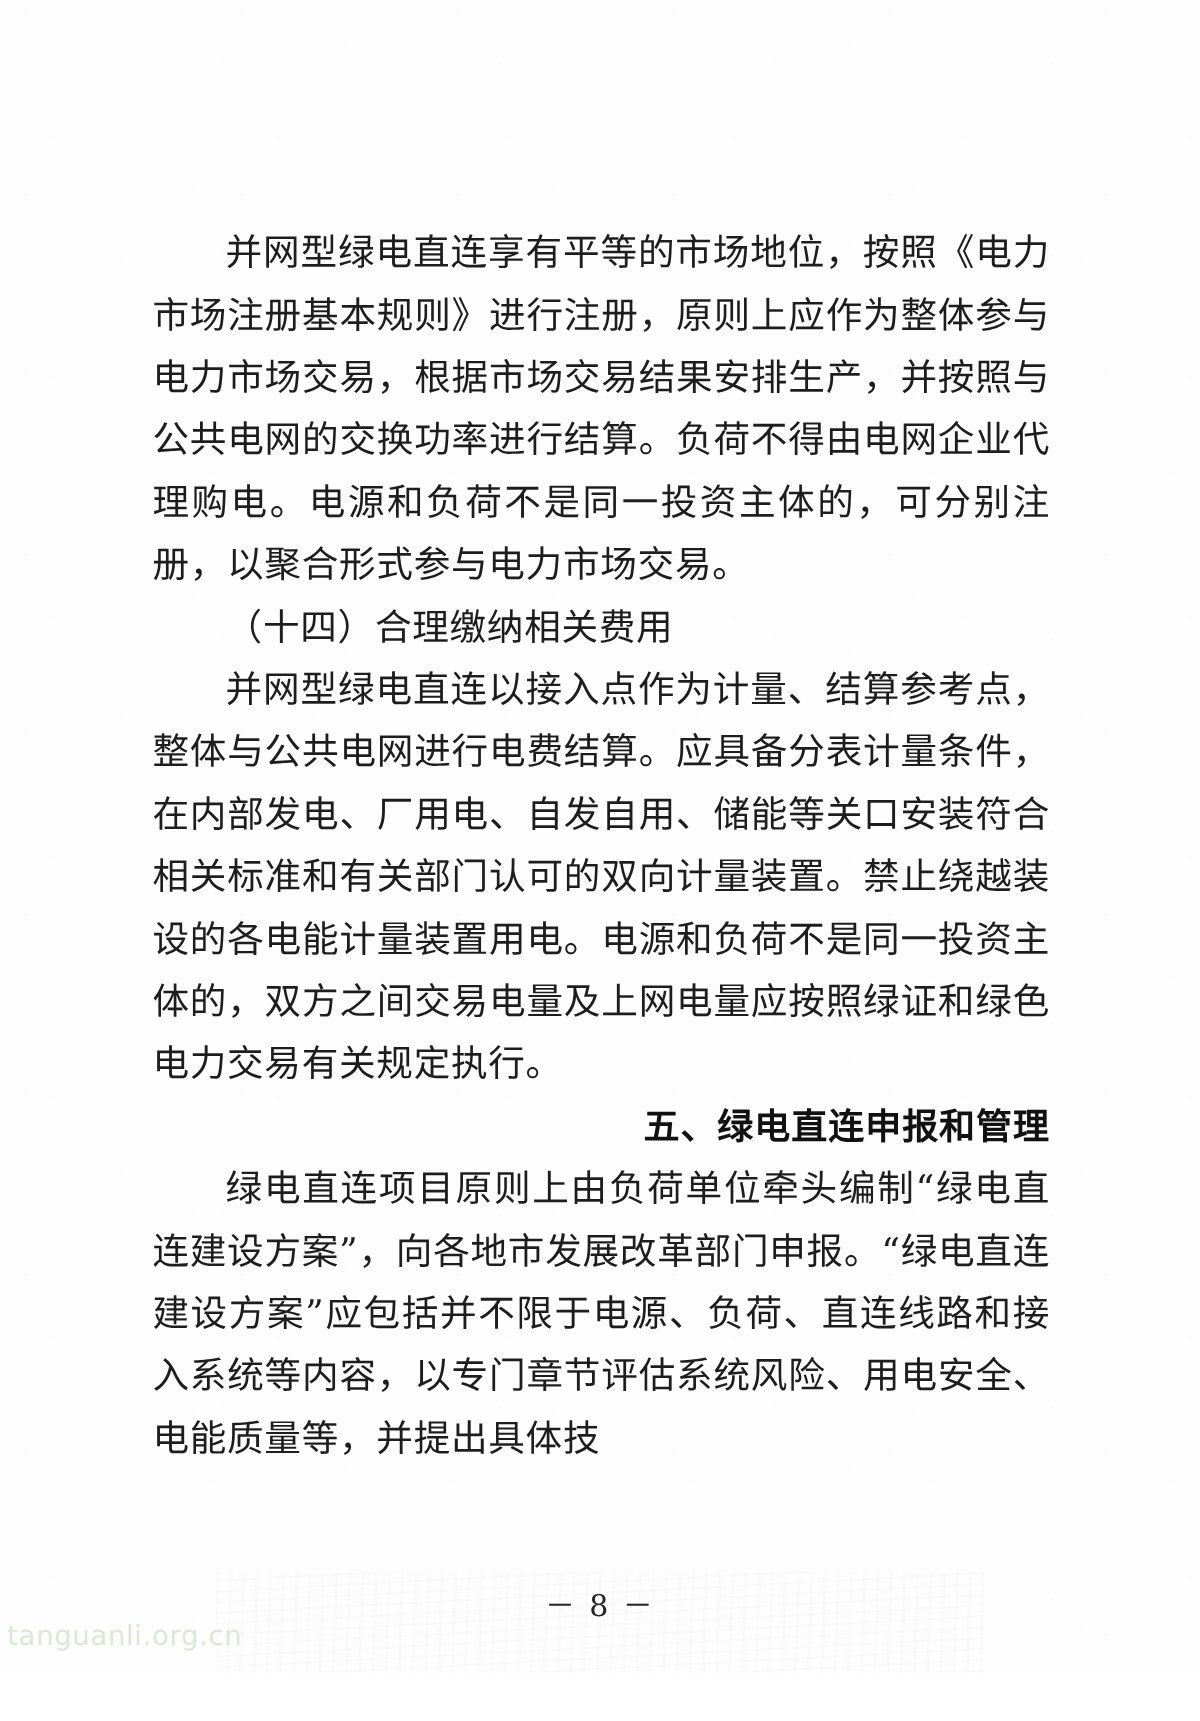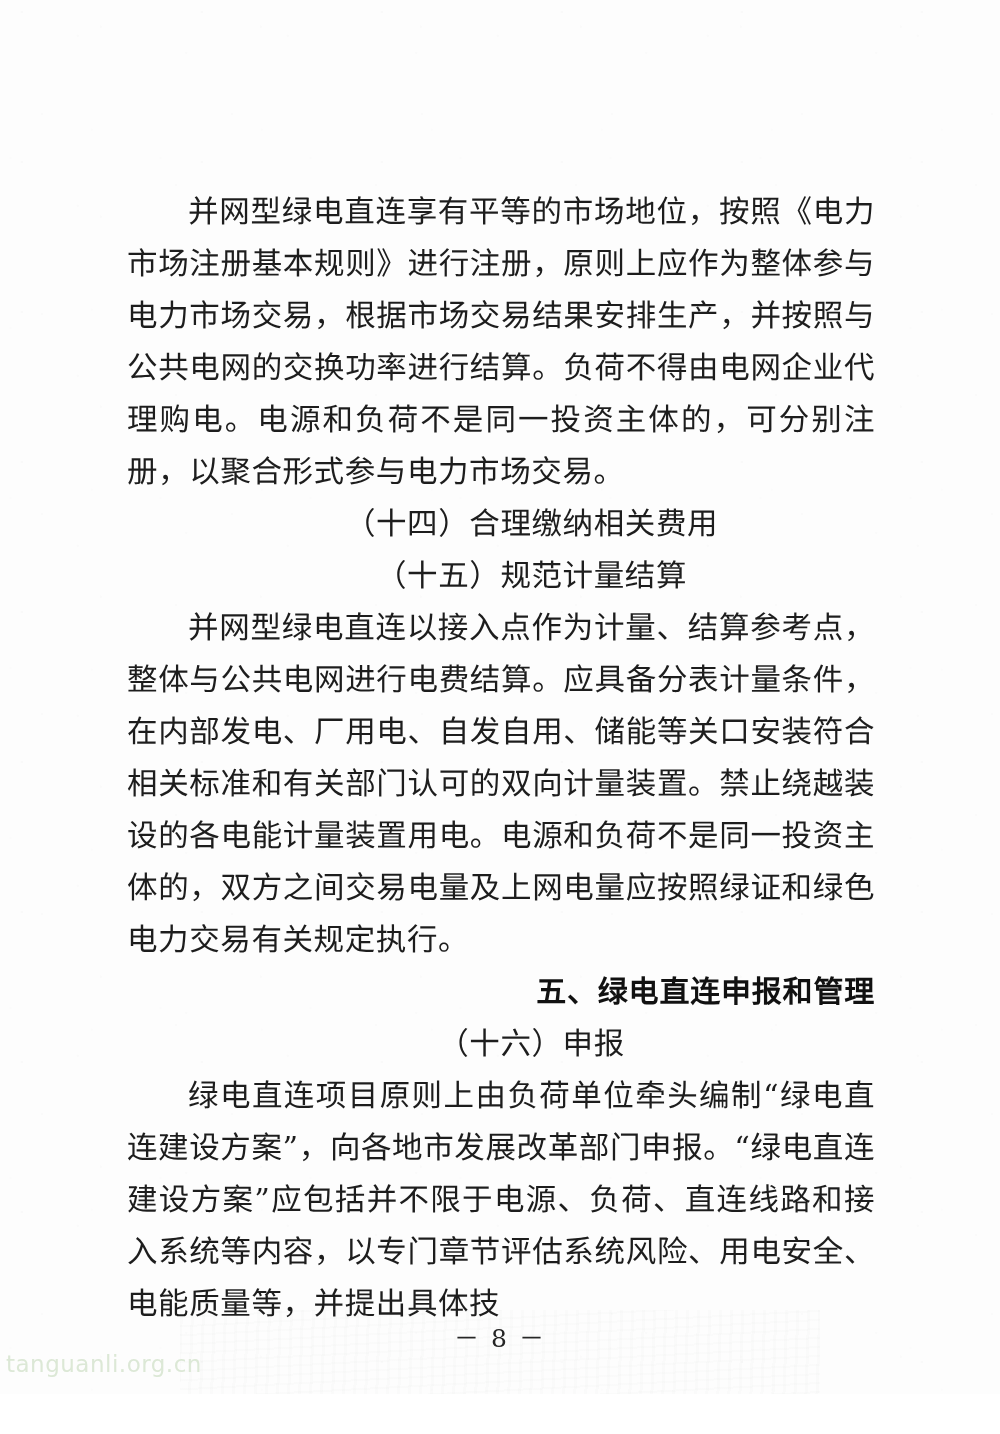--- a/index.html
+++ b/index.html
@@ -85,21 +85,21 @@
   }
 
   
   .sub-heading {
     margin: 0;
     font-size: 30.5px;
     line-height: 52px;
     letter-spacing: 0.6px;
     text-indent: 2em;
     color: #1d1d1d;
-    text-align: center;
+    text-align: left;
   }
 
   
   .major-heading {
     margin: 0;
     font-family: "DejaVu Sans", "Liberation Sans", sans-serif;
     font-size: 30px;
     font-weight: 700;
     line-height: 52px;
     letter-spacing: 0.8px;
@@ -141,27 +141,25 @@
   <div class="scan-texture"></div>
   <div class="bleed"></div>
 
   <div class="content">
 
     <p class="para">并网型绿电直连享有平等的市场地位，按照《电力市场注册基本规则》进行注册，原则上应作为整体参与电力市场交易，根据市场交易结果安排生产，并按照与公共电网的交换功率进行结算。负荷不得由电网企业代理购电。电源和负荷不是同一投资主体的，可分别注册，以聚合形式参与电力市场交易。</p>
 
     <p class="sub-heading">（十四）合理缴纳相关费用</p>
 
 
-    <p class="sub-heading">（十五）规范计量结算</p>
 
     <p class="para">并网型绿电直连以接入点作为计量、结算参考点，整体与公共电网进行电费结算。应具备分表计量条件，在内部发电、厂用电、自发自用、储能等关口安装符合相关标准和有关部门认可的双向计量装置。禁止绕越装设的各电能计量装置用电。电源和负荷不是同一投资主体的，双方之间交易电量及上网电量应按照绿证和绿色电力交易有关规定执行。</p>
 
     <p class="major-heading">五、绿电直连申报和管理</p>
 
-    <p class="sub-heading">（十六）申报</p>
 
     <p class="para">绿电直连项目原则上由负荷单位牵头编制“绿电直连建设方案”，向各地市发展改革部门申报。“绿电直连建设方案”应包括并不限于电源、负荷、直连线路和接入系统等内容，以专门章节评估系统风险、用电安全、电能质量等，并提出具体技</p>
 
   </div>
 
   <div class="page-number">－ 8 －</div>
 
   <div class="watermark">tanguanli.org.cn</div>
 
 </div>

